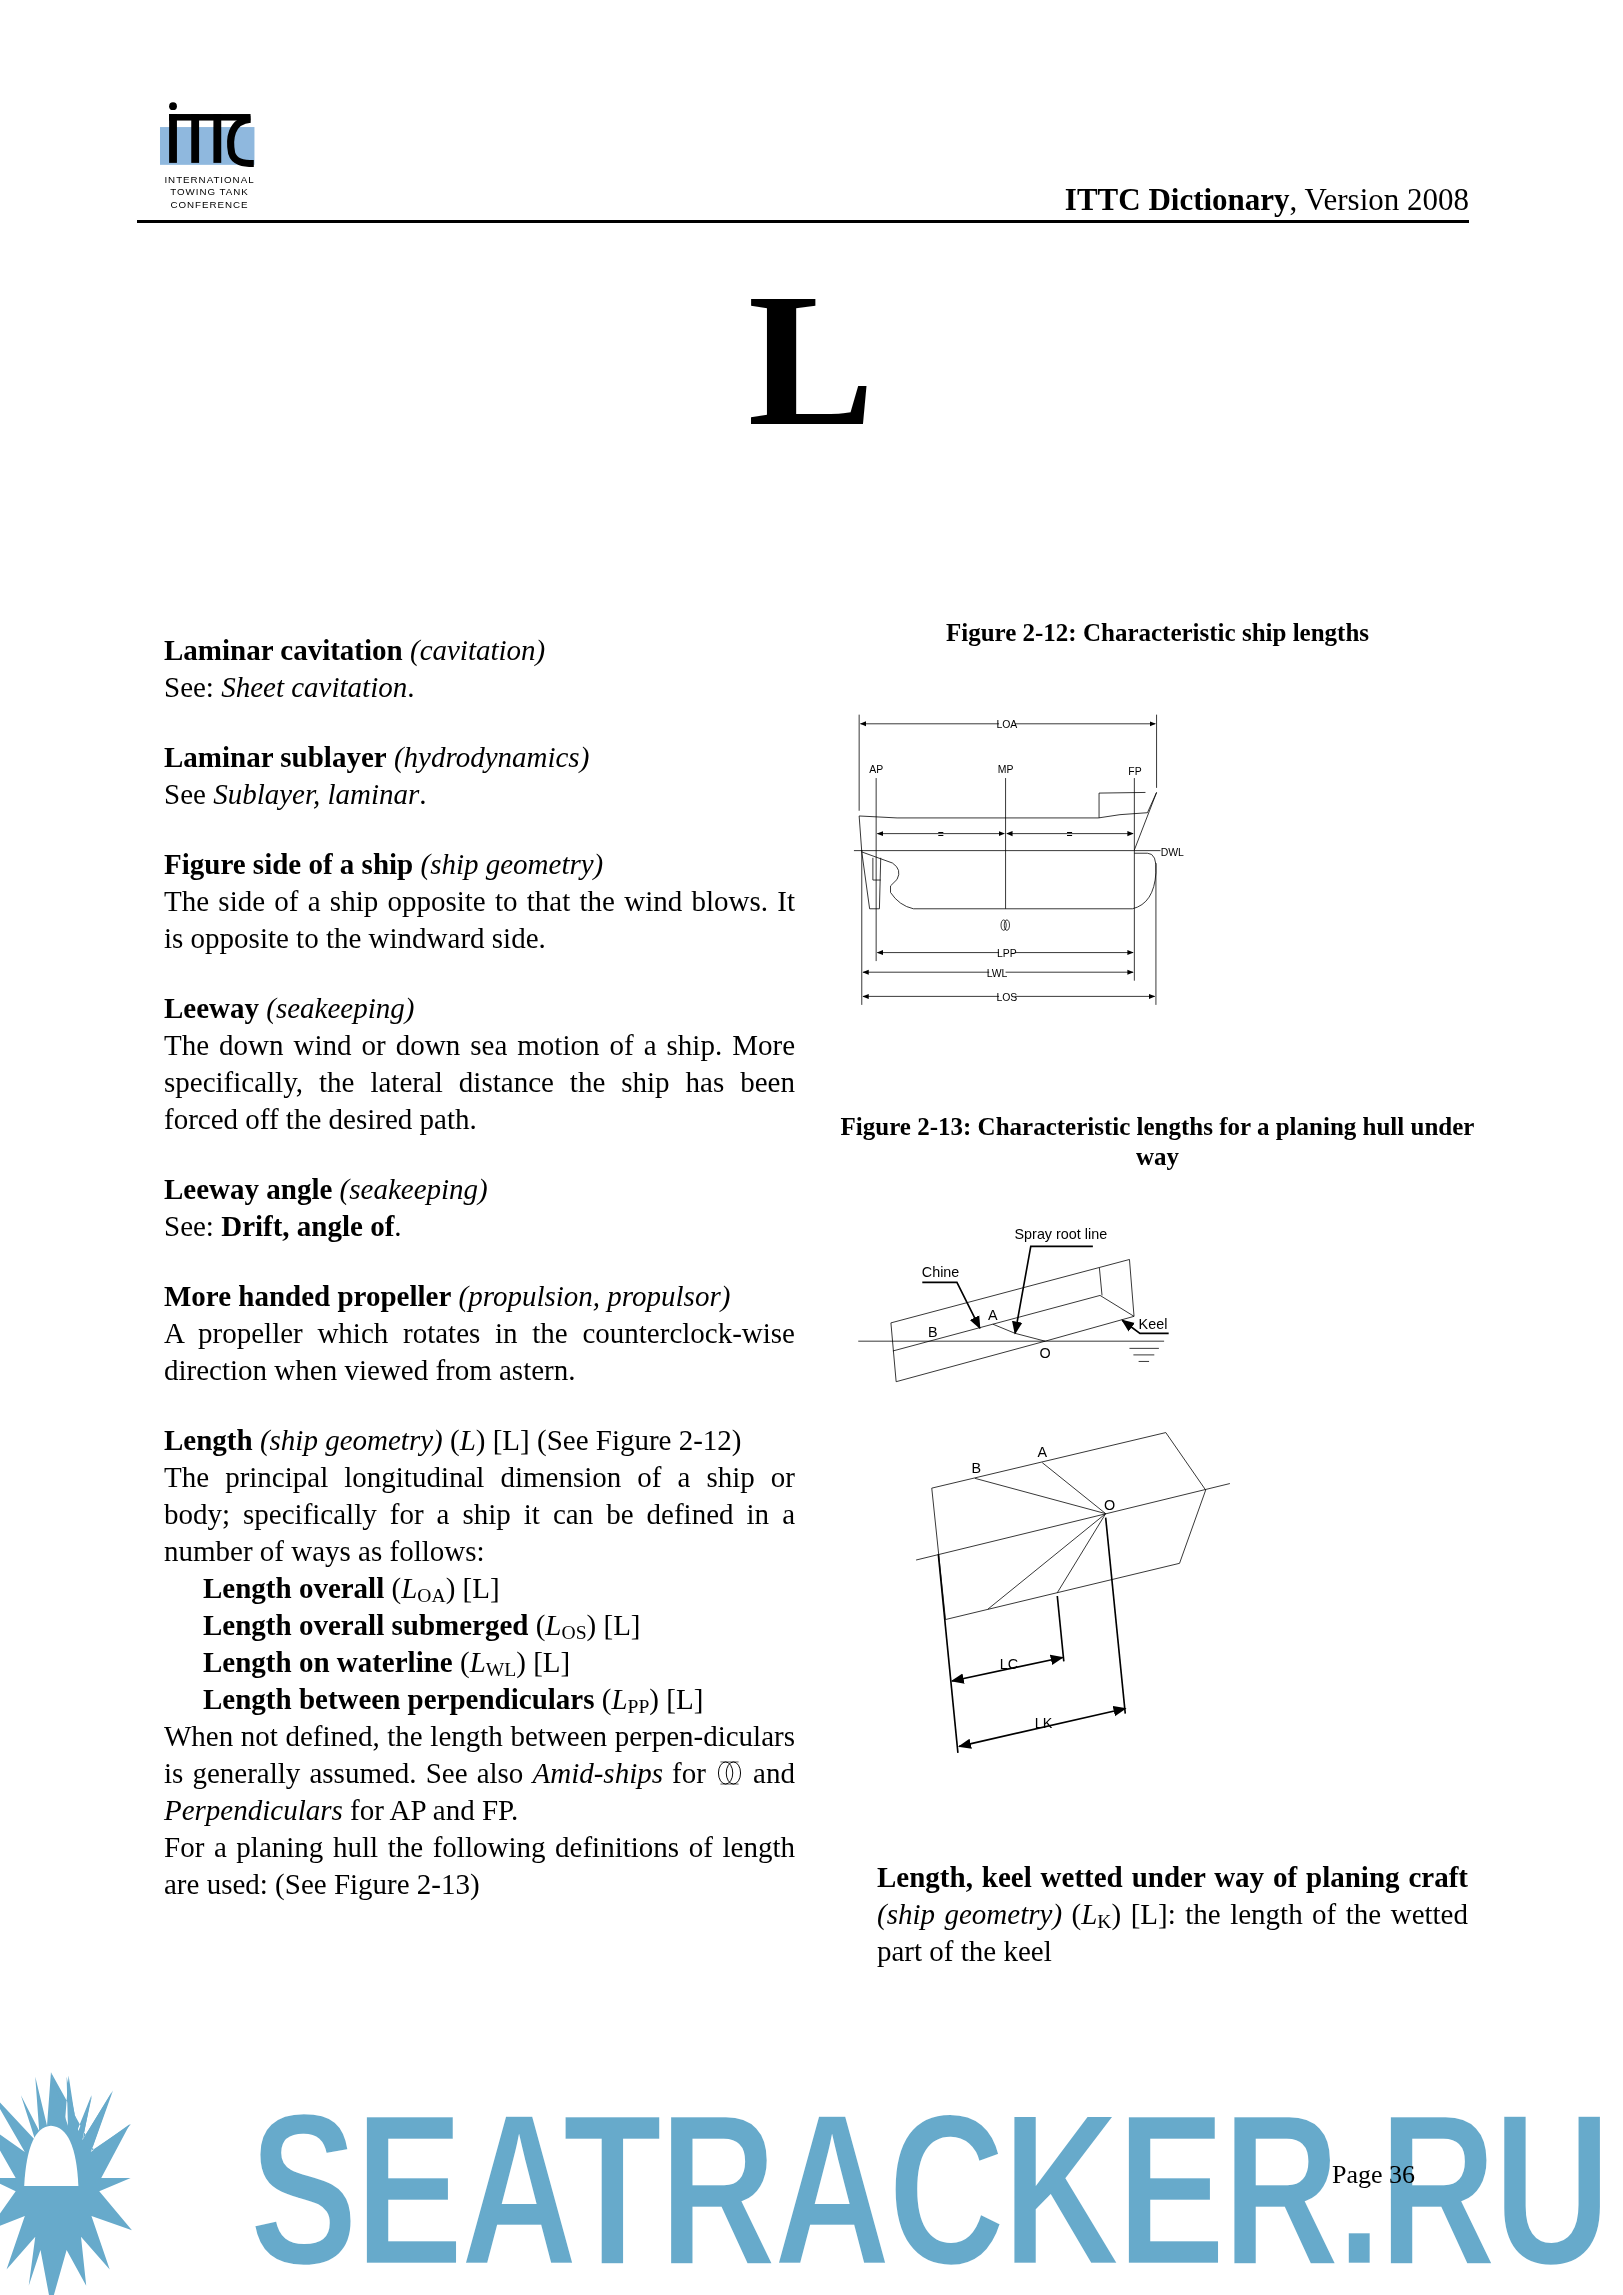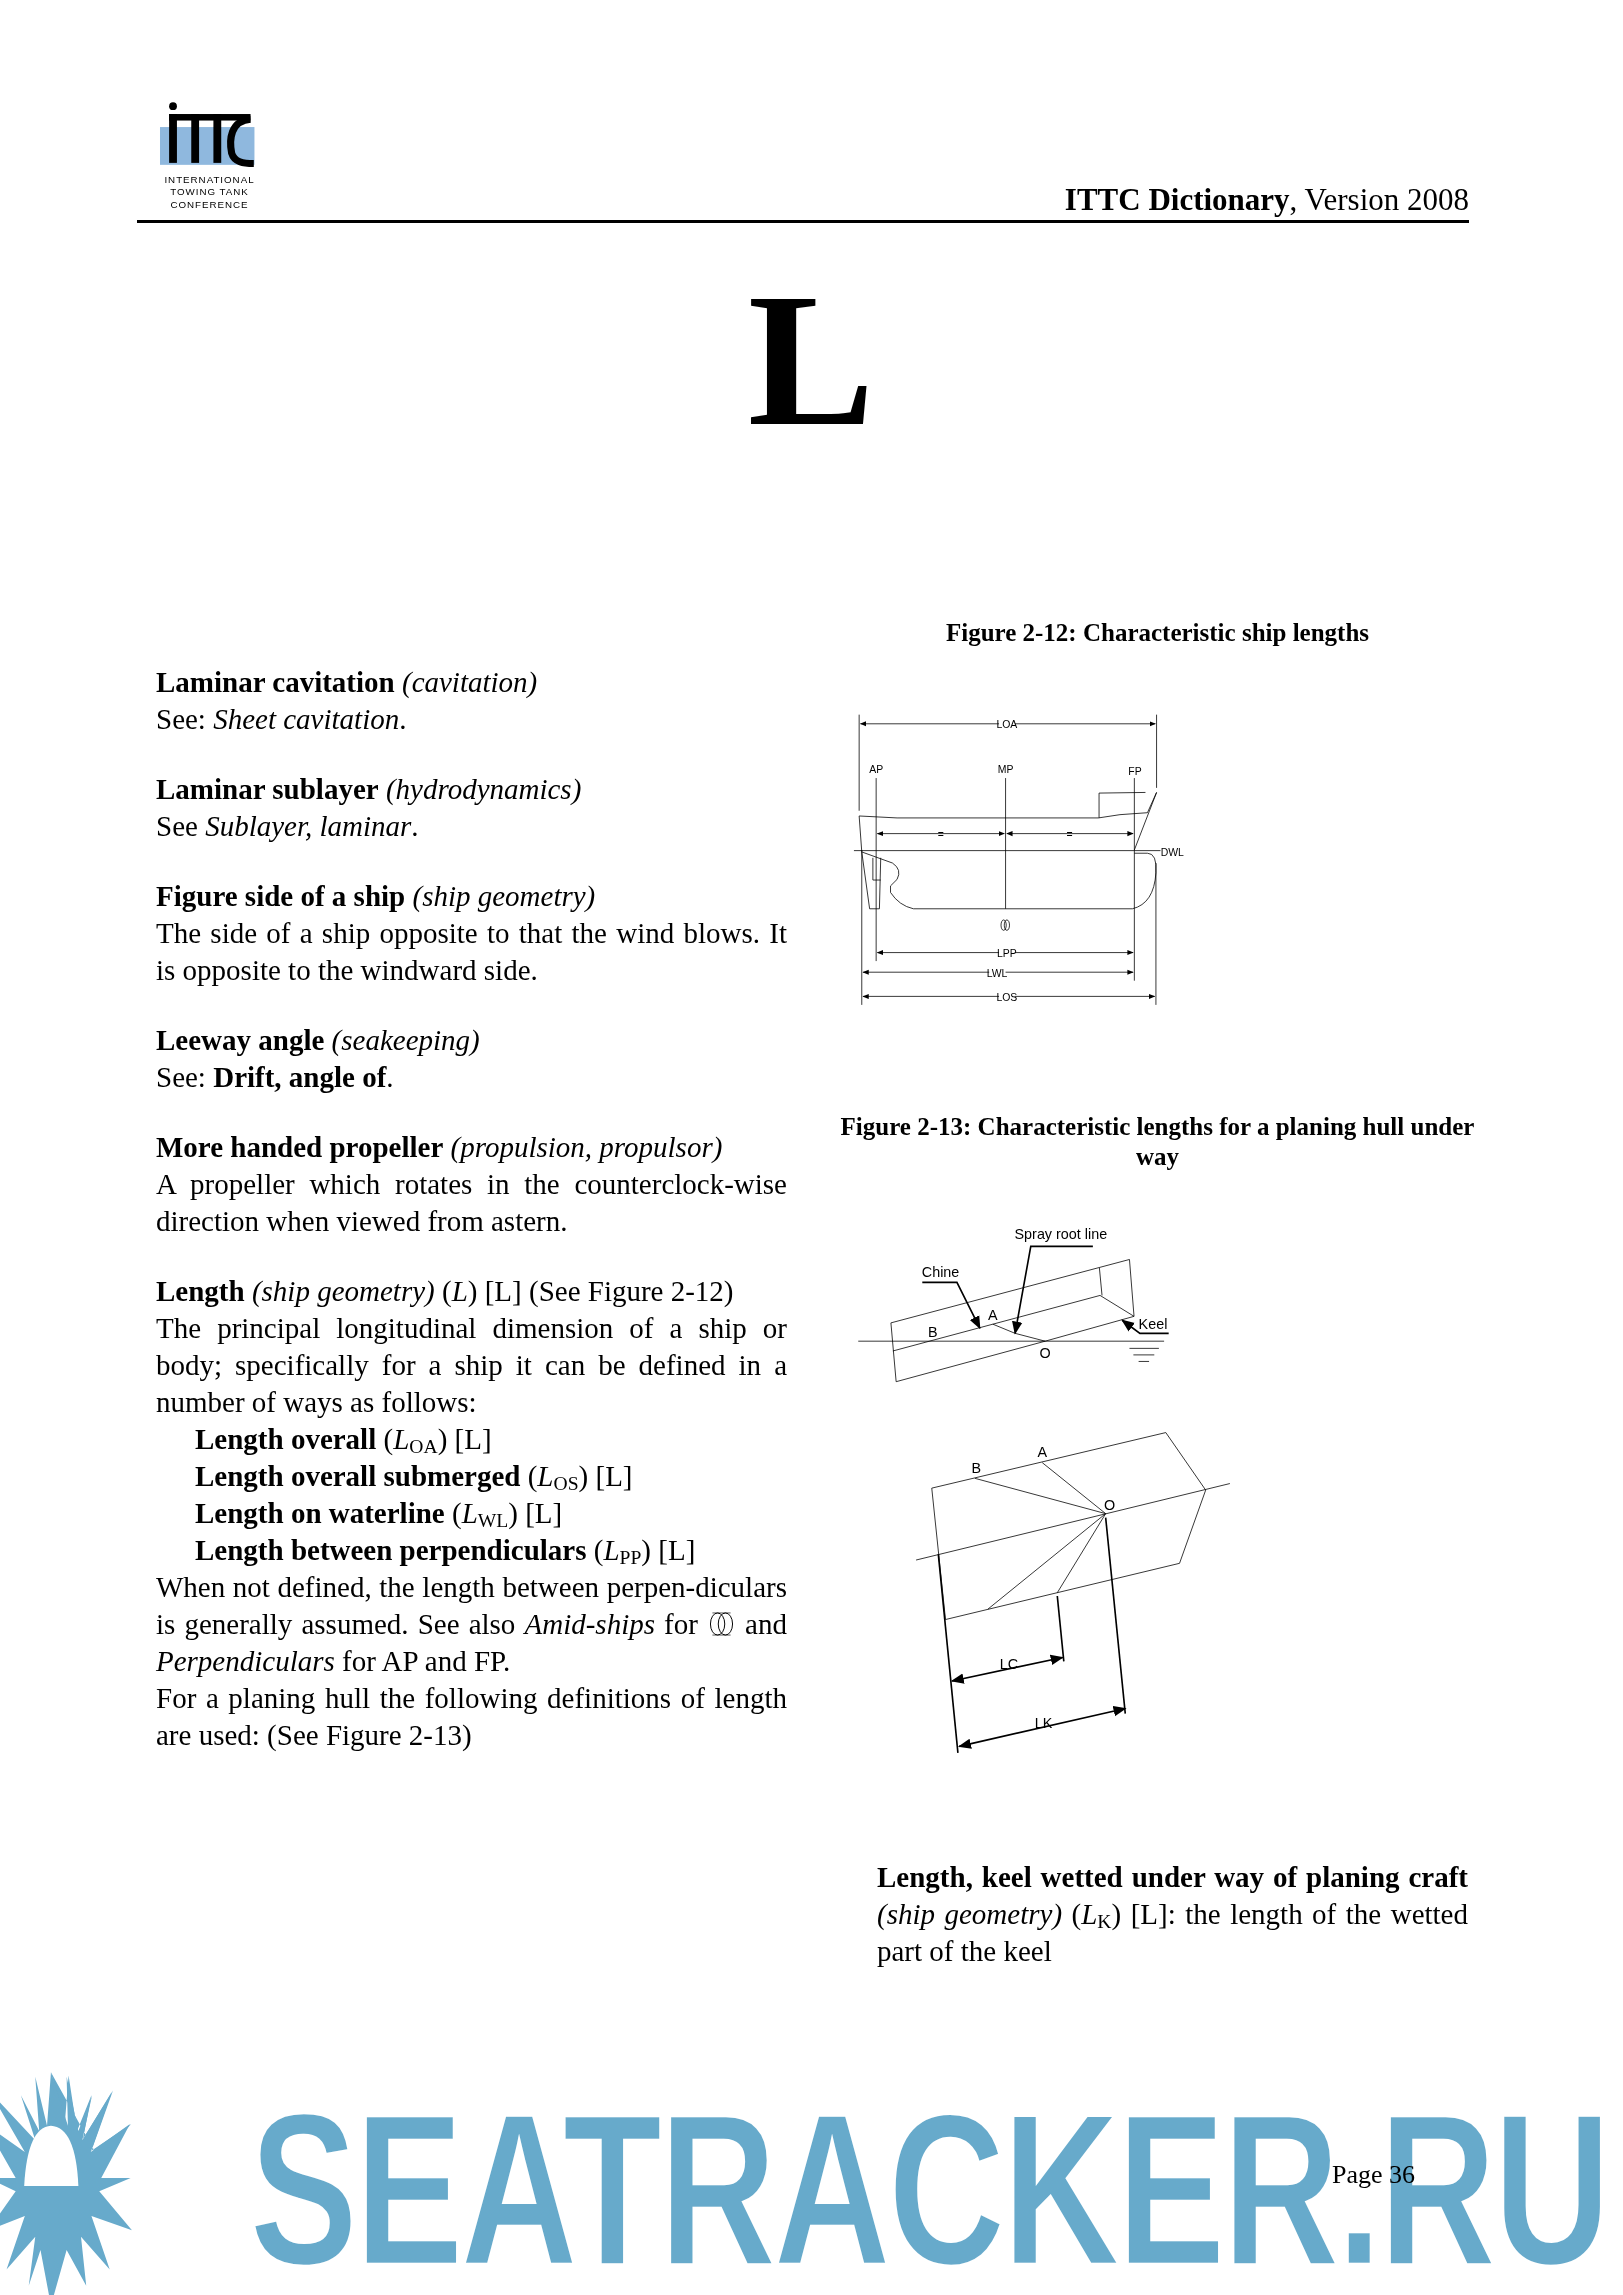--- a/index.html
+++ b/index.html
@@ -6,21 +6,21 @@
   body{width:1623px;height:2295px;position:relative;overflow:hidden;font-family:"Liberation Serif","DejaVu Serif",serif;color:#000;}
   .abs{position:absolute;}
   
   #logo{left:157px;top:101px;width:105px;height:114px;}
   #header-title{right:154px;top:181px;font-size:31px;line-height:37px;white-space:nowrap;}
   #header-title b{font-weight:bold;margin-left:40px;}
   #header-rule{left:137px;top:220px;width:1332px;height:3.3px;background:#000;}
   #big-letter{left:739px;top:262px;font-size:190px;line-height:196px;font-weight:bold;width:144px;text-align:center;}
   
   .col{font-size:29px;line-height:37px;text-align:justify;}
-  #left-col{left:156px;top:632px;width:631px;margin-top:32px;}
+  #left-col{left:164px;top:632px;width:631px;}
   #right-col-text{left:877px;top:1859px;width:591px;}
   .entry{margin-bottom:33px;}
   .entry p{margin:0;}
   .term{font-weight:bold;}
   .cat{font-style:italic;}
   .indent{padding-left:39px;text-align:left;}
   sub{font-size:19.6px;vertical-align:-3.9px;line-height:0;}
   .sym{font-style:italic;}
   .amid{display:inline-block;width:29px;height:26px;vertical-align:-2.6px;}
   
@@ -58,20 +58,24 @@
     <p><span class="term">Laminar cavitation</span> <span class="cat">(cavitation)</span></p>
     <p><span>See: </span><span class="cat">Sheet cavitation</span><span>.</span></p>
   </div>
   <div class="entry">
     <p><span class="term">Laminar sublayer</span> <span class="cat">(hydrodynamics)</span></p>
     <p><span>See </span><span class="cat">Sublayer, laminar</span><span>.</span></p>
   </div>
   <div class="entry">
     <p><span class="term">Figure side of a ship</span> <span class="cat">(ship geometry)</span></p>
     <p>The side of a ship opposite to that the wind blows. It is opposite to the windward side.</p>
+  </div>
+  <div class="entry">
+    <p><span class="term">Leeway</span> <span class="cat">(seakeeping)</span></p>
+    <p>The down wind or down sea motion of a ship. More specifically, the lateral distance the ship has been forced off the desired path.</p>
   </div>
   <div class="entry">
     <p><span class="term">Leeway angle</span> <span class="cat">(seakeeping)</span></p>
     <p><span>See: </span><span class="term">Drift, angle of</span><span>.</span></p>
   </div>
   <div class="entry">
     <p><span class="term">More handed propeller</span> <span class="cat">(propulsion, propulsor)</span></p>
     <p>A propeller which rotates in the counterclock-wise direction when viewed from astern.</p>
   </div>
   <div class="entry">

